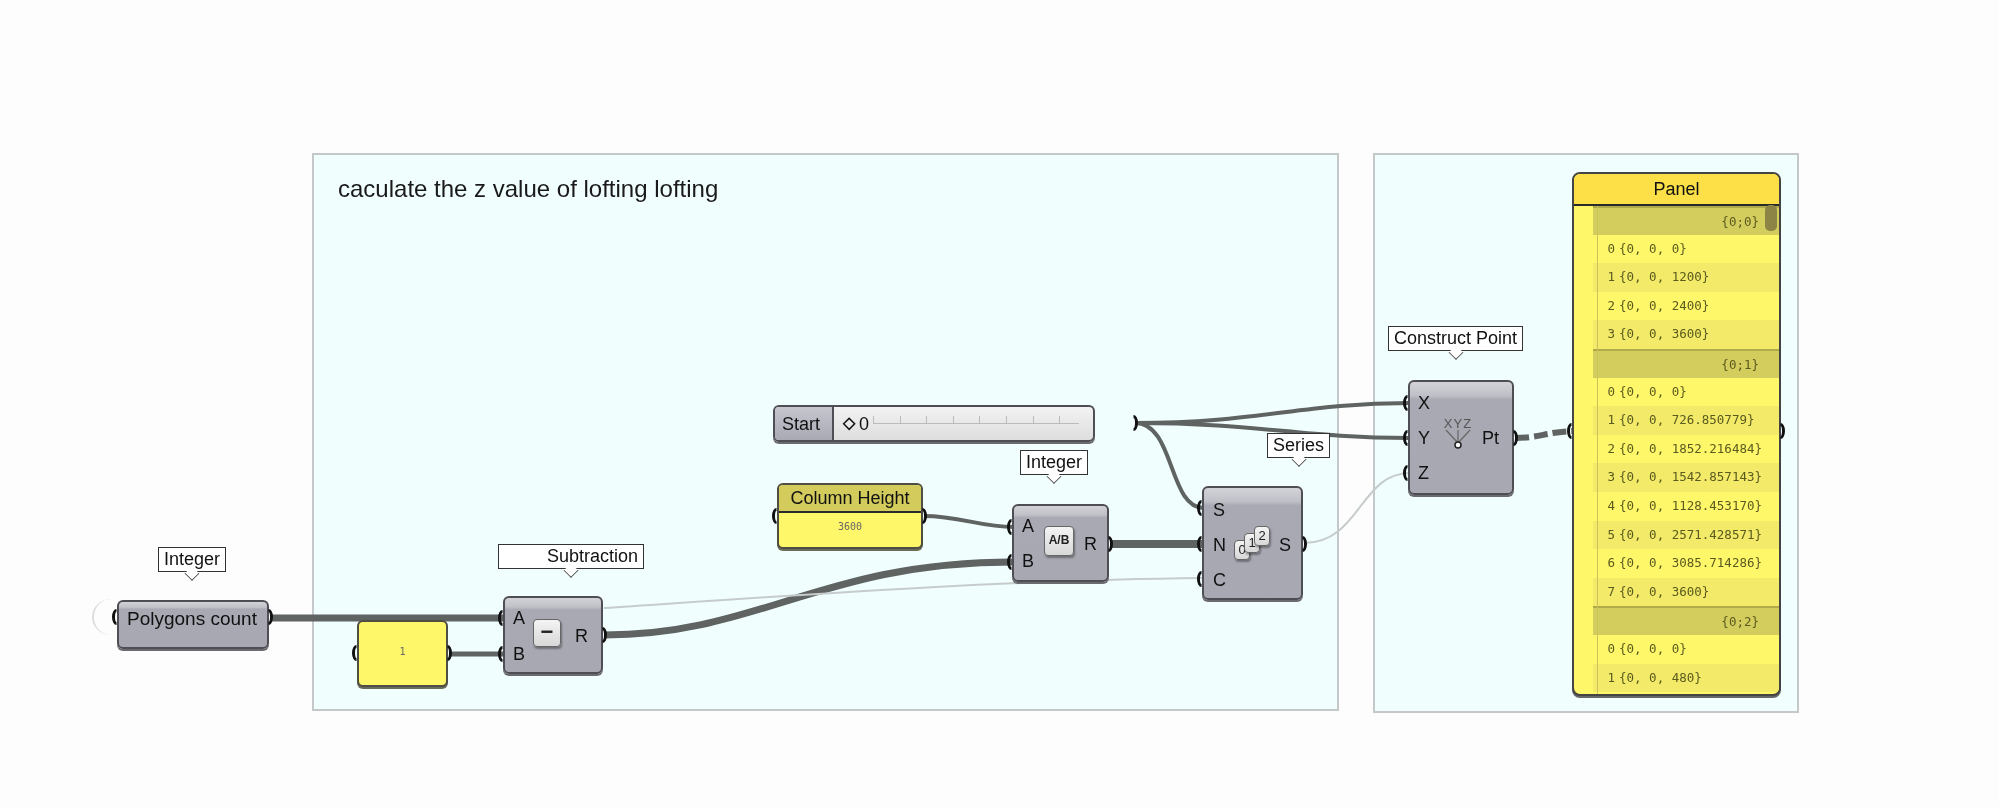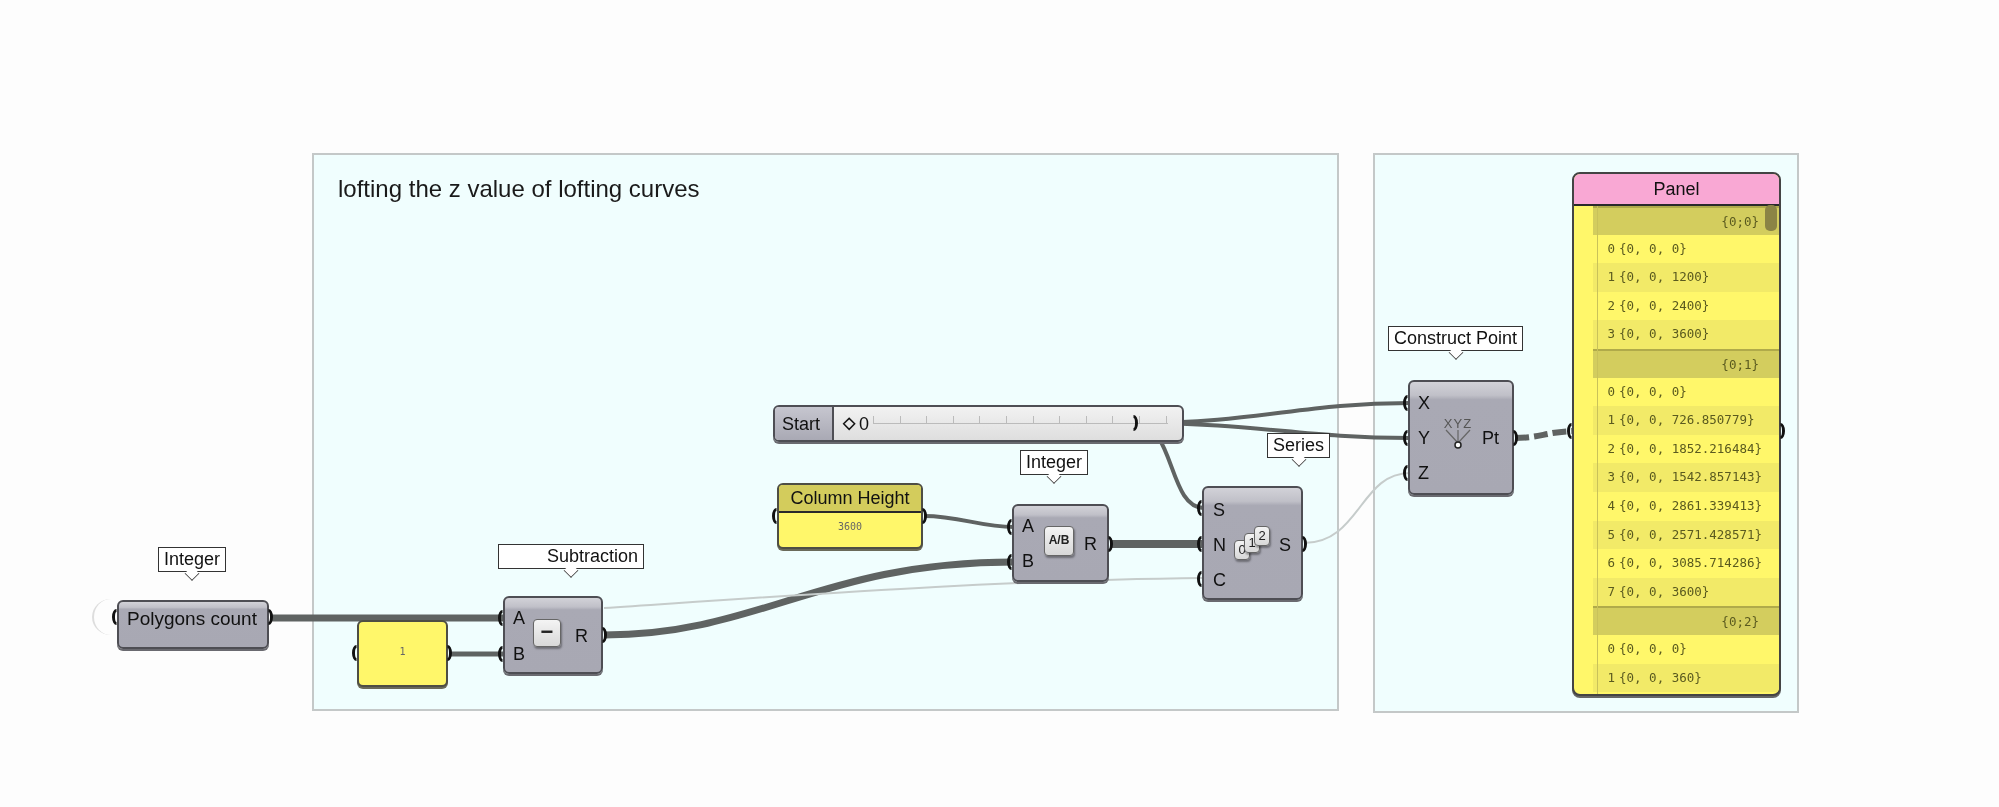--- a/index.html
+++ b/index.html
@@ -20,36 +20,36 @@
     .grip { position:absolute; width:9px; height:16px; border:3px solid #111; border-radius:50%;
       background:transparent; box-sizing:border-box; }
     .grip.in { clip-path:inset(0 50% 0 0); }
     .grip.out { clip-path:inset(0 0 0 50%); }
     .icon-box { position:absolute; background:linear-gradient(#f4f4f4,#d8d8d8); border:1.5px solid #666;
       border-radius:4px; box-shadow:1px 2px 2px rgba(0,0,0,0.35); text-align:center; color:#222; }
     .yellow { background:#fff76a; border:2px solid #4e4e44; border-radius:6px; box-sizing:border-box;
       position:absolute; box-shadow:0 2px 0 #6a6a5a; }
     .panel { position:absolute; border:2px solid #444; border-radius:8px; box-sizing:border-box;
       overflow:hidden; background:#fff76a; box-shadow:0 2px 0 #666; }
-    .panel-title { height:30px; background:#f9a8d4; border-bottom:2px solid #2a2a2a; text-align:center;
+    .panel-title { height:30px; background:#fde047; border-bottom:2px solid #2a2a2a; text-align:center;
       font-size:18px; line-height:30px; color:#111; }
     .panel-row { height:28.6px; font-family:"DejaVu Sans Mono", monospace; font-size:12.5px; color:#5a5a1f;
       line-height:28.6px; position:relative;margin-left:19px; }
     .panel-row.alt { background:#f2ea68; }
     .panel-row .idx { position:absolute; left:0; width:22px; text-align:right; }
     .panel-row .val { position:absolute; left:26px; }
     .panel-row.branch { background:#d3cd5e; border-top:2px solid #b0aa4a; text-align:right; padding-right:20px; box-sizing:border-box; }
     .panel-vline { position:absolute; left:23px; top:32px; bottom:0; width:1px; background:#c9c25a; }
     .scroll-thumb { position:absolute; right:2px; top:31px; width:12px; height:26px; background:#8b8445; border-radius:5px; }
   </style>
 </head>
 <body>
 
 <div class="group" style="left:312px;top:153px;width:1027px;height:558px;">
-  <div class="group-title">lofting the z value of lofting curves</div>
+  <div class="group-title">caculate the z value of lofting lofting</div>
 </div>
 <div class="group" style="left:1373px;top:153px;width:426px;height:560px;"></div>
 
 <svg class="wires" viewBox="0 0 1999 807">
 
   <path d="M270,618 L505,618" stroke="#5f6362" stroke-width="7" fill="none"></path>
 
   <path d="M449,654 L505,654" stroke="#5f6362" stroke-width="5" fill="none"></path>
 
   <path d="M604,635 C760,635 820,562 1014,562" stroke="#5f6362" stroke-width="7" fill="none"></path>
@@ -89,21 +89,21 @@
 <div class="comp" style="left:503px;top:596px;width:100px;height:78px;">
   <div class="port-label" style="left:8px;top:10px;">A</div>
   <div class="port-label" style="left:8px;top:46px;">B</div>
   <div class="icon-box" style="left:28px;top:21px;width:26px;height:26px;font-size:22px;line-height:24px;font-weight:bold;">−</div>
   <div class="port-label" style="left:70px;top:28px;">R</div>
 </div>
 <div class="grip in" style="left:498px;top:610px;"></div>
 <div class="grip in" style="left:498px;top:646px;"></div>
 <div class="grip out" style="left:598px;top:627px;"></div>
 
-<div style="position:absolute;left:773px;top:405px;width:411px;height:37px;box-sizing:border-box;border:2px solid #4e4e54;border-radius:6px;background:linear-gradient(#f2f2f2,#dedede);box-shadow:0 2px 0 #6a6a70;overflow:hidden;">
+<div style="position:absolute;left:773px;top:405px;width:322px;height:37px;box-sizing:border-box;border:2px solid #4e4e54;border-radius:6px;background:linear-gradient(#f2f2f2,#dedede);box-shadow:0 2px 0 #6a6a70;overflow:hidden;">
   <div style="position:absolute;left:0;top:0;width:57px;height:100%;background:linear-gradient(#c6c6cf,#a9a9b4);border-right:2px solid #4e4e54;">
     <div style="position:absolute;left:7px;top:7px;font-size:18px;color:#111;">Start</div>
   </div>
   <div style="position:absolute;left:68px;top:6px;font-size:16px;font-weight:bold;color:#111;">◇</div>
   <div style="position:absolute;left:84px;top:7px;font-size:18px;color:#111;">0</div>
   <div style="position:absolute;left:98px;right:14px;top:16px;height:1px;background:#bbb;"></div>
   <div style="position:absolute;left:98px;right:14px;top:9px;height:8px;background:repeating-linear-gradient(to right,#bbb 0,#bbb 1px,transparent 1px,transparent 26.6px);"></div>
 </div>
 <div class="grip out" style="left:1129px;top:415px;"></div>
 
@@ -195,41 +195,41 @@
       <div class="panel-row">
         <span class="idx">2</span>
         <span class="val">{0, 0, 1852.216484}</span>
       </div>
       <div class="panel-row alt">
         <span class="idx">3</span>
         <span class="val">{0, 0, 1542.857143}</span>
       </div>
       <div class="panel-row">
         <span class="idx">4</span>
-        <span class="val">{0, 0, 2861.339413}</span>
+        <span class="val">{0, 0, 1128.453170}</span>
       </div>
       <div class="panel-row alt">
         <span class="idx">5</span>
         <span class="val">{0, 0, 2571.428571}</span>
       </div>
       <div class="panel-row">
         <span class="idx">6</span>
         <span class="val">{0, 0, 3085.714286}</span>
       </div>
       <div class="panel-row alt">
         <span class="idx">7</span>
         <span class="val">{0, 0, 3600}</span>
       </div>
       <div class="panel-row branch">{0;2}</div>
       <div class="panel-row">
         <span class="idx">0</span>
         <span class="val">{0, 0, 0}</span>
       </div>
       <div class="panel-row alt">
         <span class="idx">1</span>
-        <span class="val">{0, 0, 360}</span>
+        <span class="val">{0, 0, 480}</span>
       </div>
     </div>
   <div class="panel-vline"></div>
   <div class="scroll-thumb"></div>
 </div>
 <div class="grip in" style="left:1567px;top:423px;"></div>
 <div class="grip out" style="left:1776px;top:423px;"></div>
 
 </body></html>

